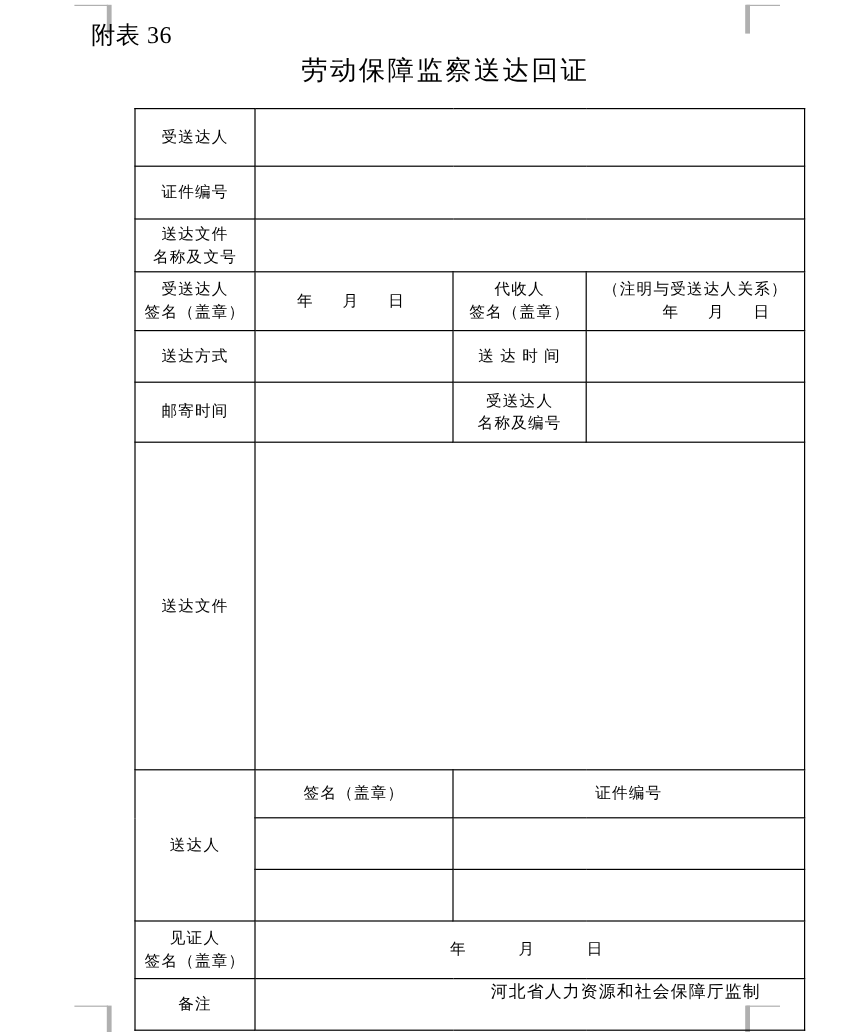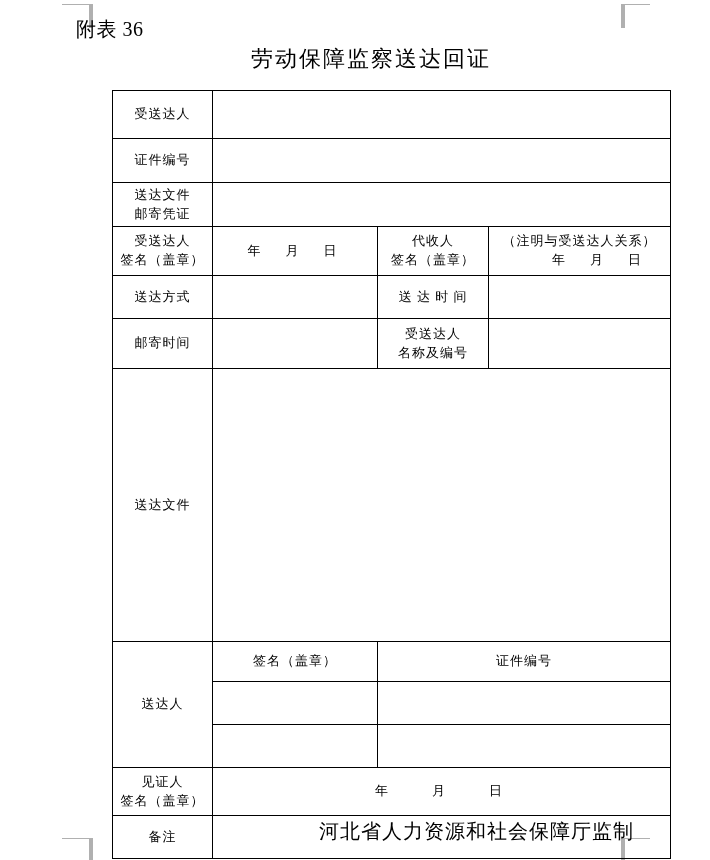--- a/index.html
+++ b/index.html
@@ -83,21 +83,21 @@
   td.blank { }
 
   
   .footer {
     position: absolute;
     left: 0;
     right: 0;
     top: 818px;
     text-align: right;
     padding-right: 76px;
-    font-size: 20px;
+    font-size: 14px;
     letter-spacing: 1px;
   }
 </style>
 </head>
 <body>
 
 <div class="crop tl"></div>
 <div class="crop tl-v"></div>
 <div class="crop tr"></div>
 <div class="crop tr-v"></div>
@@ -124,21 +124,21 @@
     </tr>
 
     <tr>
       <td class="label" style="height:39px">证件编号</td>
       <td colspan="3" class="blank"></td>
     </tr>
 
     <tr>
       <td class="label" style="height:39px">
         <span class="ln">送达文件</span>
-        <span class="ln">邮寄凭证</span>
+        <span class="ln">名称及文号</span>
       </td>
       <td colspan="3" class="blank"></td>
     </tr>
 
     <tr>
       <td class="label" style="height:44px">
         <span class="ln">受送达人</span>
         <span class="ln">签名（盖章）</span>
       </td>
       <td>

